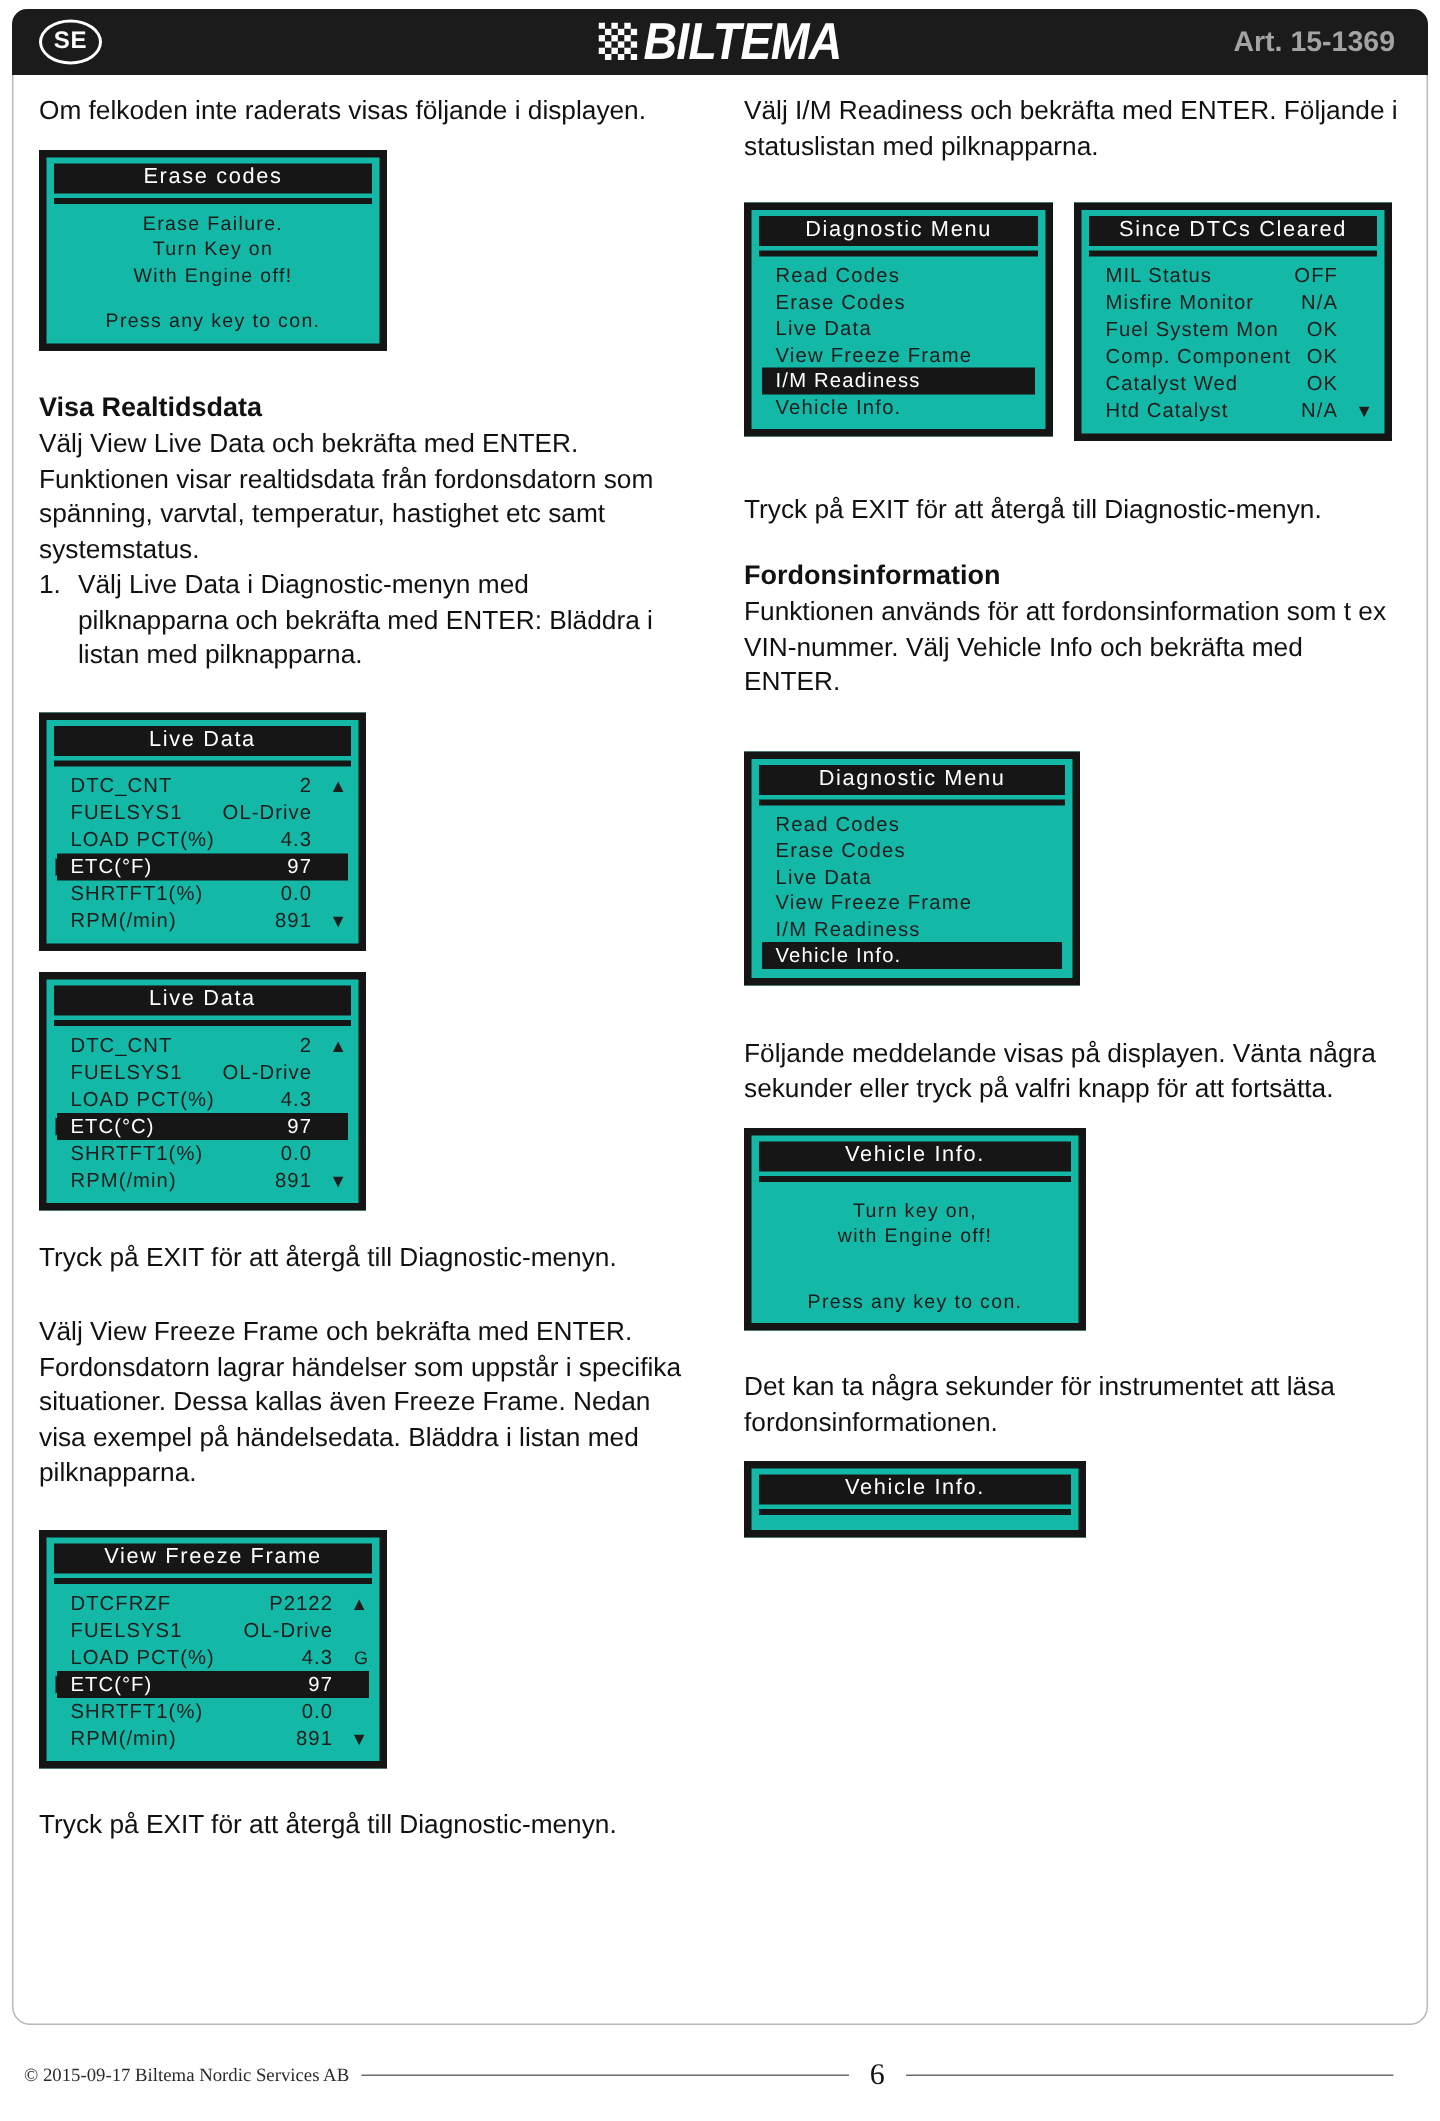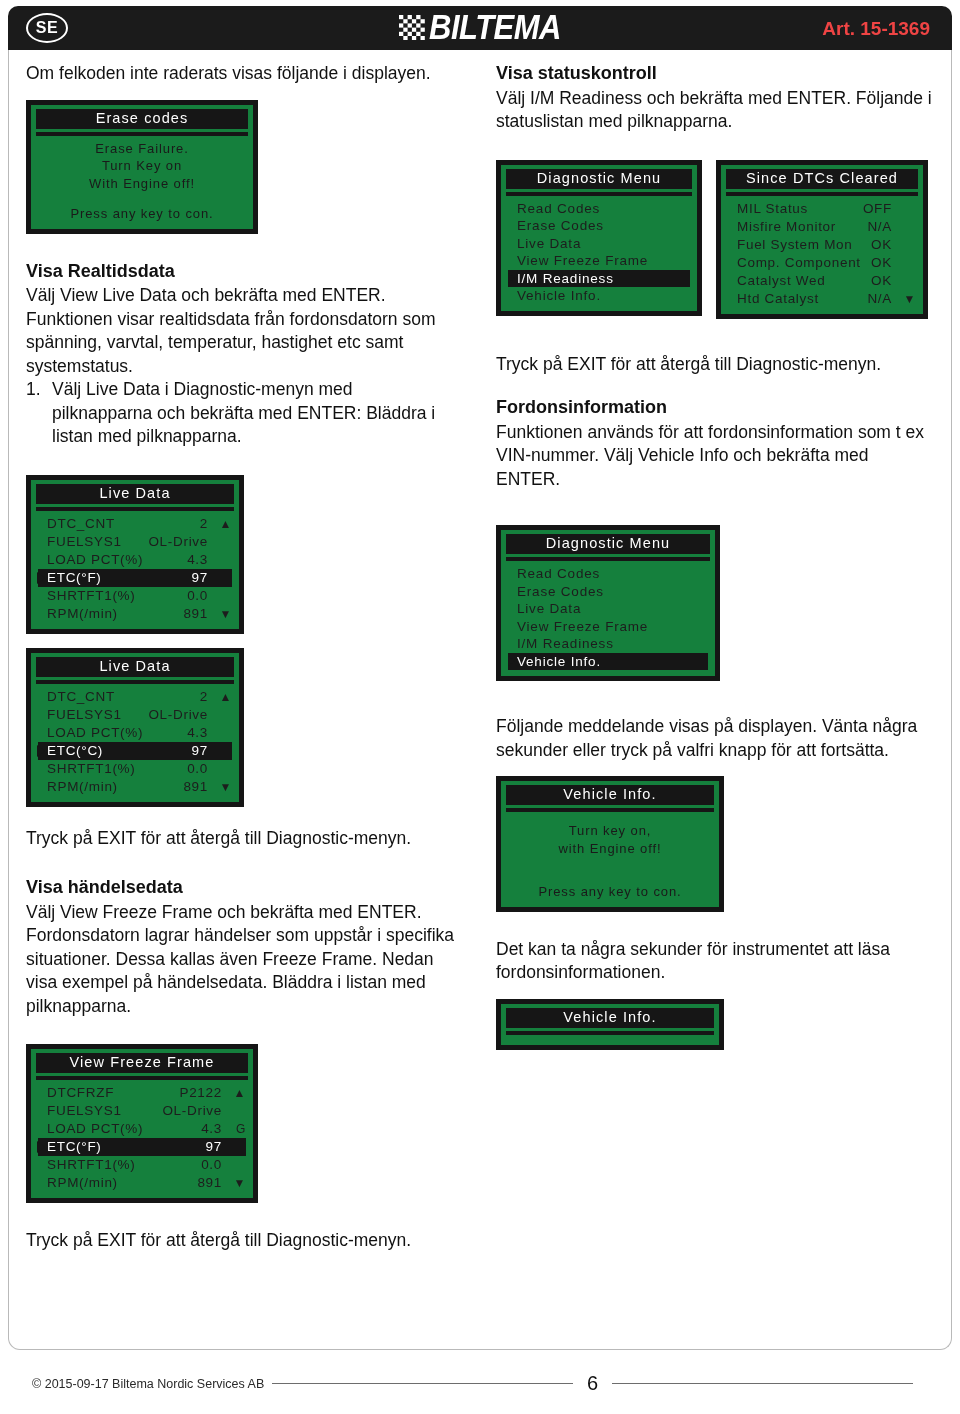--- a/index.html
+++ b/index.html
@@ -31,21 +31,21 @@
   }
   .checkers { width: 26px; height: 25px; display: block; }
   .logo-text {
     color: #fff; font-size: 31px; font-weight: bold; font-style: italic;
     letter-spacing: -0.5px; line-height: 25px;
     font-family: "Liberation Sans", sans-serif;
     transform: scaleY(1.12);
   }
   .art-no {
     position: absolute; right: 22px; top: 12px;
-    color: #ef4444; font-size: 19px; font-weight: bold;
+    color: #a3a3a3; font-size: 19px; font-weight: bold;
     font-family: "Liberation Sans", sans-serif;
   }
 
   
   .frame {
     position: absolute; left: 8px; top: 50px; width: 944px; height: 1300px;
     border: 1px solid #b9b9b9; border-top: none;
     border-radius: 0 0 12px 12px;
   }
 
@@ -67,21 +67,21 @@
   ol.numlist { list-style: none; }
   ol.numlist li {
     font-size: 17.5px; line-height: 23.5px;
     padding-left: 26px; position: relative;
     font-family: "Liberation Sans", sans-serif;
   }
   ol.numlist li .num { position: absolute; left: 0; top: 0; }
 
   
   .lcd {
-    background: #15803d;
+    background: #14b8a6;
     border: 5px solid #151515;
     padding: 4px 5px 6px 5px;
     font-family: "Liberation Sans", sans-serif;
     position: relative;
   }
   .lcd-title {
     background: #161616; color: #fff; text-align: center;
     font-size: 14.5px; letter-spacing: 1.1px; font-weight: normal;
     padding: 1px 0 2px 0; line-height: 17px;
     white-space: nowrap;
@@ -130,23 +130,23 @@
     border-top: 6px solid transparent; border-bottom: 6px solid transparent;
     border-left: 8px solid #161616;
   }
   .lcd-drow .val { text-align: right; }
   .lcd-drow .ar  { text-align: right; font-size: 12px; }
 
   
   .footer {
     position: absolute; left: 0; top: 1372px; width: 945px;
     display: flex; align-items: center; gap: 8px;
-    padding: 0 32px;
+    padding: 0 16px;
     font-size: 12.5px; color: #2a2a2a;
-    font-family: Liberation Sans, sans-serif;
+    font-family: Liberation Serif, serif;
   }
   .footer .line { flex: 1 1 auto; height: 1px; background: #6d6d6d; }
   .footer .pageno { font-size: 20px; color: #111; padding: 0 6px; }
 </style>
 </head>
 <body>
 
 <div class="page">
 
   <div class="header">
@@ -290,21 +290,20 @@
           </div>
       </div>
     </div>
 
     <div class="sp-20"></div>
 
     <p class="body">Tryck på EXIT för att återgå till Diagnostic-menyn.</p>
 
     <div class="sp-26"></div>
 
-    <h3 class="head">Visa händelsedata</h3>
     <p class="body">Välj View Freeze Frame och bekräfta med ENTER. Fordonsdatorn lagrar händelser som uppstår i specifika situationer. Dessa kallas även Freeze Frame. Nedan visa exempel på händelsedata. Bläddra i listan med pilknapparna.</p>
 
     <div class="sp-26"></div>
 
     <div class="lcd" style="width:232px;">
       <div class="lcd-title">View Freeze Frame</div>
       <div class="lcd-rule"></div>
       <div class="lcd-body">
         <div class="lcd-drow">
             <span class="lbl">DTCFRZF</span>
@@ -340,21 +339,20 @@
       </div>
     </div>
 
     <div class="sp-26"></div>
 
     <p class="body">Tryck på EXIT för att återgå till Diagnostic-menyn.</p>
   </div>
 
   <div class="col-right">
 
-    <h3 class="head">Visa statuskontroll</h3>
     <p class="body">Välj I/M Readiness och bekräfta med ENTER. Följande i statuslistan med pilknapparna.</p>
 
     <div class="sp-26"></div>
 
     <div style="display:flex; gap:14px; align-items:flex-start;">
 
       <div class="lcd" style="width:206px;">
         <div class="lcd-title">Diagnostic Menu</div>
         <div class="lcd-rule"></div>
         <div class="lcd-body">

